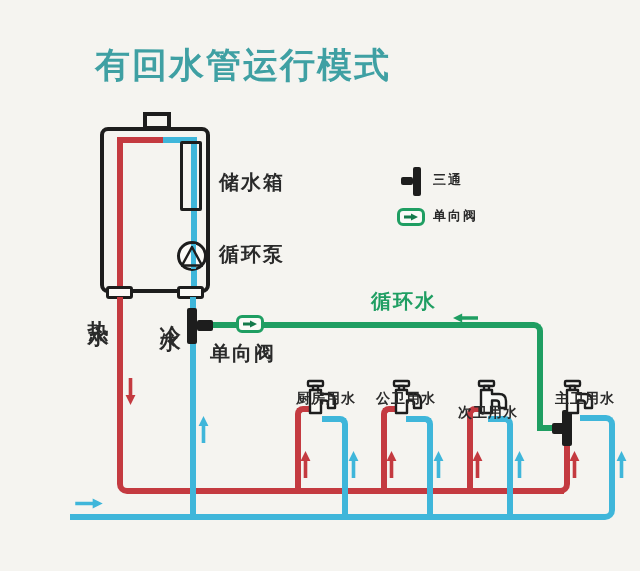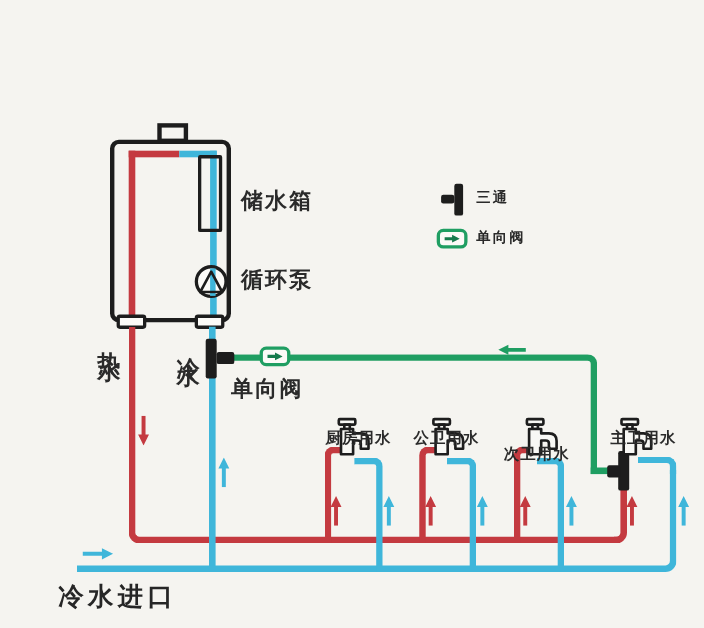--- a/index.html
+++ b/index.html
@@ -30,20 +30,21 @@
   .fitting{position:absolute;box-sizing:border-box;border:3px solid #1d1d1d;background:#fbfaf7;border-radius:3px;}
   .valvebox{position:absolute;box-sizing:border-box;border:3px solid #1f9e62;background:#fbfaf7;border-radius:6px;
             display:flex;align-items:center;justify-content:center;}
   svg{display:block;}
 </style>
 </head>
 <body>
 
 <div id="canvas">
 
+  <div class="lbl title abs" style="left:95px;top:42px;">有回水管运行模式</div>
 
   <div class="outline" style="left:143px;top:112px;width:28px;height:18px;background:#f5f4f0;"></div>
   <div class="outline" style="left:100px;top:127px;width:110px;height:166px;border-radius:8px;"></div>
 
   <div class="pipe red" style="left:117px;top:137px;width:46px;height:6px;"></div>
   <div class="pipe cyan" style="left:163px;top:137px;width:34px;height:6px;"></div>
   <div class="pipe red" style="left:117px;top:137px;width:6px;height:156px;"></div>
   <div class="pipe cyan" style="left:191px;top:137px;width:6px;height:156px;"></div>
 
   <div class="outline" style="left:180px;top:141px;width:22px;height:70px;border-width:3px;border-radius:2px;"></div>
@@ -150,21 +151,21 @@
   <svg class="abs" style="left:569px;top:451px;" width="11" height="27" viewBox="0 0 12 30">
       <path d="M6 0 L11.5 11 L8 11 L8 30 L4 30 L4 11 L0.5 11 Z" fill="#c43a40"></path>
     </svg>
   <svg class="abs" style="left:616px;top:451px;" width="11" height="27" viewBox="0 0 12 30">
       <path d="M6 0 L11.5 11 L8 11 L8 30 L4 30 L4 11 L0.5 11 Z" fill="#3fb6da"></path>
     </svg>
 
   <div class="lbl vlbl abs" style="left:84px;top:303px;">热水</div>
   <div class="lbl vlbl abs" style="left:156px;top:308px;">冷水</div>
   <div class="lbl biglbl abs" style="left:210px;top:340px;">单向阀</div>
-  <div class="lbl inlet abs" style="left:53px;top:527px;">冷水进口</div>
+  <div class="lbl biglbl greenlbl abs" style="left:371px;top:288px;">循环水</div>
 
   <div class="lbl fixlbl abs" style="left:296px;top:358px;">厨房用水</div>
   <div class="lbl fixlbl abs" style="left:376px;top:358px;">公卫用水</div>
   <div class="lbl fixlbl abs" style="left:458px;top:372px;">次卫用水</div>
   <div class="lbl fixlbl abs" style="left:555px;top:358px;">主卫用水</div>
 
   <div class="pipe black" style="left:413px;top:167px;width:8px;height:29px;border-radius:2px;"></div>
   <div class="pipe black" style="left:401px;top:177px;width:12px;height:8px;border-radius:2px;"></div>
   <div class="lbl leglbl abs" style="left:433px;top:171px;">三通</div>
   <div class="valvebox" style="left:397px;top:208px;width:28px;height:18px;">

